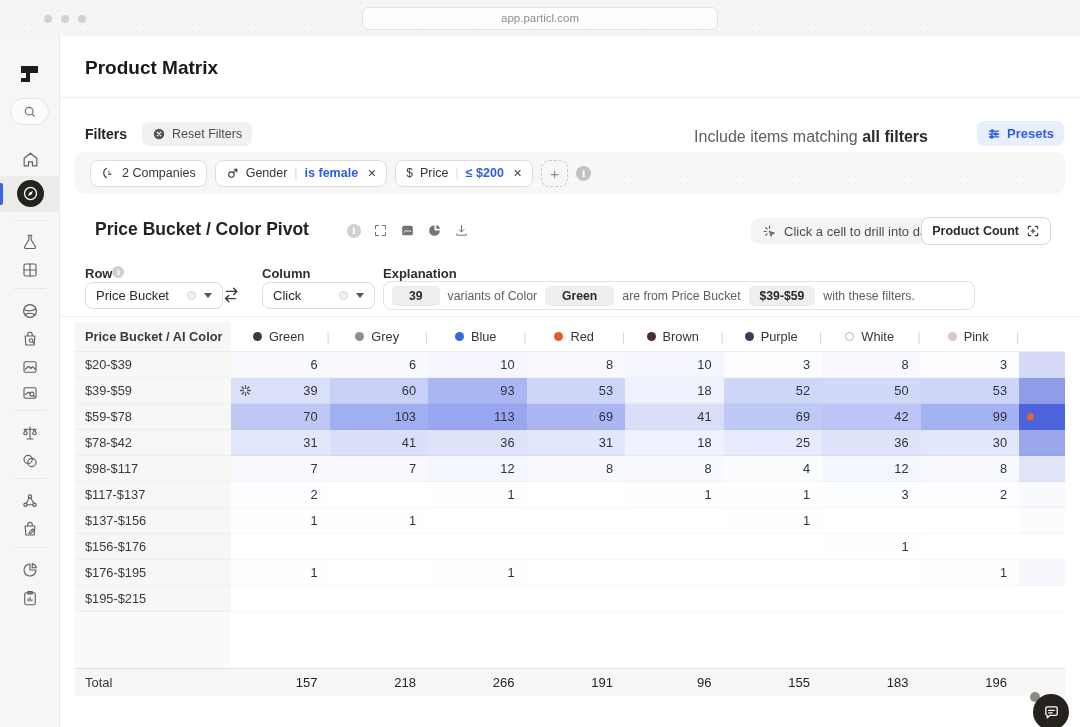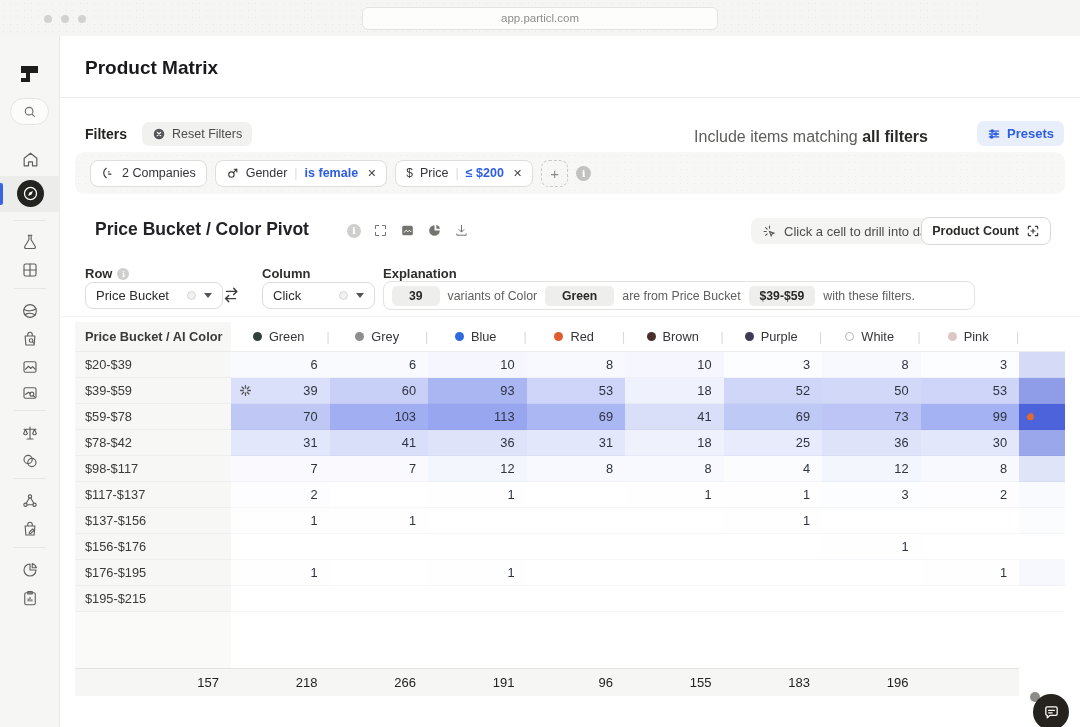--- a/index.html
+++ b/index.html
@@ -61,21 +61,21 @@
   
   .pivot-title { position:absolute; left:35px; top:183px; font-size:17.5px; font-weight:bold; color:#232327; }
   .pivot-icons { position:absolute; left:287px; top:187px; display:flex; align-items:center; gap:12px; }
   .pivot-icons svg { stroke:#73736f; fill:none; stroke-width:1.6; stroke-linecap:round; stroke-linejoin:round; }
   .drill-pill { position:absolute; right:130px; top:182px; height:26px; background:#f4f4f2; border-radius:8px;
     display:flex; align-items:center; gap:8px; padding:0 12px; font-size:13px; color:#4c4c4a; }
   .metric-btn { position:absolute; right:29px; top:181px; height:28px; background:#ffffff; border:1px solid #d8d8d6;
     border-radius:8px; display:flex; align-items:center; gap:7px; padding:0 10px; font-size:12.5px; font-weight:bold; color:#2b2b29; }
 
   
-  .ctl-label { position:absolute; top:230px; font-size:13px; font-weight:bold; color:#2e2e2c; display:flex; align-items:center; gap:5px; }
+  .ctl-label { position:absolute; top:230px; font-size:13px; font-weight:bold; color:#2e2e2c; display:flex; }
   .select { position:absolute; top:246px; height:27px; background:#fff; border:1px solid #dcdcda; border-radius:8px;
     display:flex; align-items:center; font-size:13px; color:#2b2b29; padding:0 10px; gap:8px; }
   .select .grow { flex:1; }
   .mini-circ { width:9px; height:9px; border-radius:50%; background:#f1f1ef; border:1px solid #d6d6d4; }
   .chev { width:0; height:0; border-left:4px solid transparent; border-right:4px solid transparent; border-top:5px solid #55555a; }
   .swap { position:absolute; left:160px; top:250px; }
   .expl-box { position:absolute; left:323px; top:245px; width:592px; height:29px; background:#fff; border:1px solid #e2e2e0;
     border-radius:8px; display:flex; align-items:center; gap:8px; padding:0 8px; font-size:12.3px; color:#5f5f5d; white-space:nowrap; }
   .badge { background:#eeeeec; border-radius:5px; padding:3px 11px; font-weight:bold; color:#2a2a28; font-size:12.2px; }
   .badge.wide { padding:3px 17px; }
@@ -439,21 +439,21 @@
       <div class="vcell" style="background: rgba(73, 99, 228, 0.25);">50</div>
       <div class="vcell" style="background: rgba(73, 99, 228, 0.267);">53</div>
       <div class="vcell" style="background: rgba(62, 86, 216, 0.58);"></div>
       <div class="rlabel">$59-$78</div>
       <div class="vcell" style="background: rgba(73, 99, 228, 0.353); padding-left: 36px;">70</div>
       <div class="vcell" style="background: rgba(73, 99, 228, 0.518);">103</div>
       <div class="vcell" style="background: rgba(73, 99, 228, 0.57);">113</div>
       <div class="vcell" style="background: rgba(73, 99, 228, 0.46);">69</div>
       <div class="vcell" style="background: rgba(73, 99, 228, 0.208);">41</div>
       <div class="vcell" style="background: rgba(73, 99, 228, 0.35);">69</div>
-      <div class="vcell" style="background: rgba(73, 99, 228, 0.37);">73</div>
+      <div class="vcell" style="background: rgba(73, 99, 228, 0.37);">42</div>
       <div class="vcell" style="background: rgba(73, 99, 228, 0.498);">99</div>
       <div class="vcell" style="background: rgba(62, 86, 216, 0.92);">
         <svg class="cell-ico" style="left:6px;top:6px" width="13" height="14" viewBox="0 0 24 24">
           <path fill="#e06b2e" d="M12 2c1 3.5 4.5 5 4.5 9.5a6.5 6.5 0 0 1-13 0C3.5 8 8 7.5 8.5 3.5 10 4.5 10.8 5.8 11 7.5 12.2 6 12.5 4 12 2z"></path>
         </svg>
       </div>
       <div class="rlabel">$78-$42</div>
       <div class="vcell" style="background: rgba(73, 99, 228, 0.157);">31</div>
       <div class="vcell" style="background: rgba(73, 99, 228, 0.208);">41</div>
       <div class="vcell" style="background: rgba(73, 99, 228, 0.18);">36</div>
@@ -526,20 +526,21 @@
       <div class="sp-label"></div>
       <div class="sp-val"></div>
       <div class="sp-val"></div>
       <div class="sp-val"></div>
       <div class="sp-val"></div>
       <div class="sp-val"></div>
       <div class="sp-val"></div>
       <div class="sp-val"></div>
       <div class="sp-val"></div>
       <div class="sp-val"></div>
+      <div class="t-label">Total</div>
       <div class="t-val">157</div>
       <div class="t-val">218</div>
       <div class="t-val">266</div>
       <div class="t-val">191</div>
       <div class="t-val">96</div>
       <div class="t-val">155</div>
       <div class="t-val">183</div>
       <div class="t-val">196</div>
       <div class="t-val"></div>
     </div>

